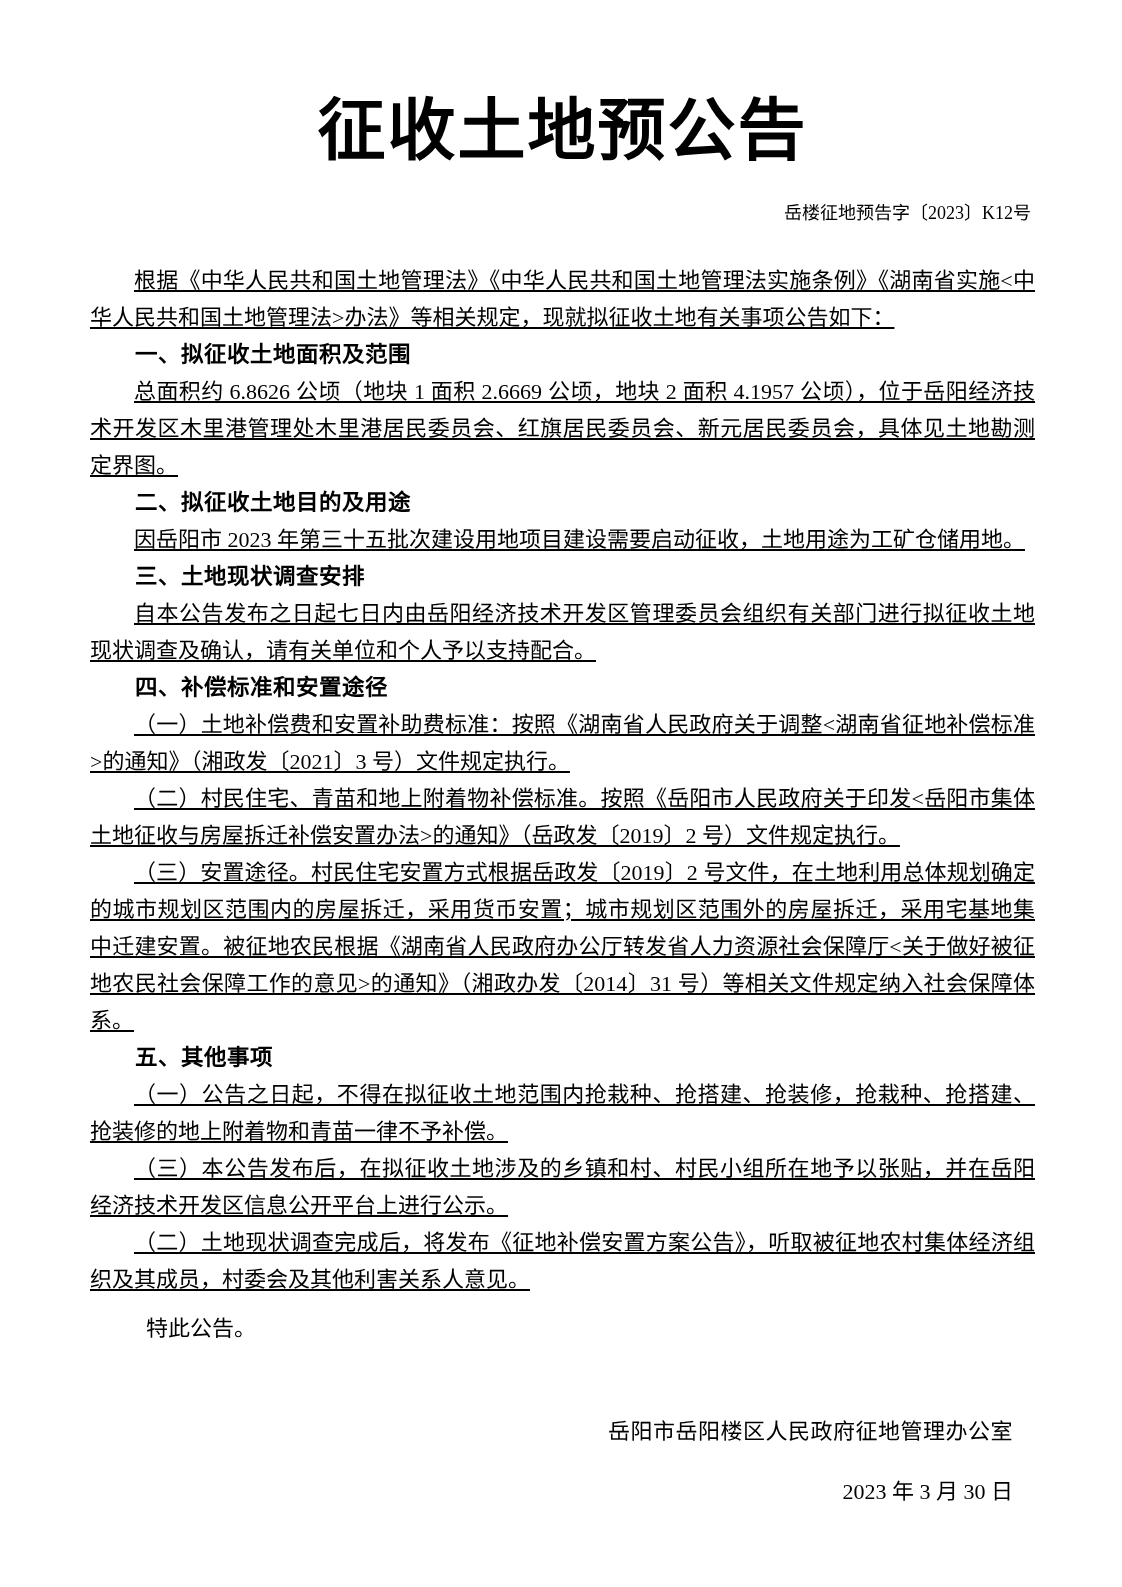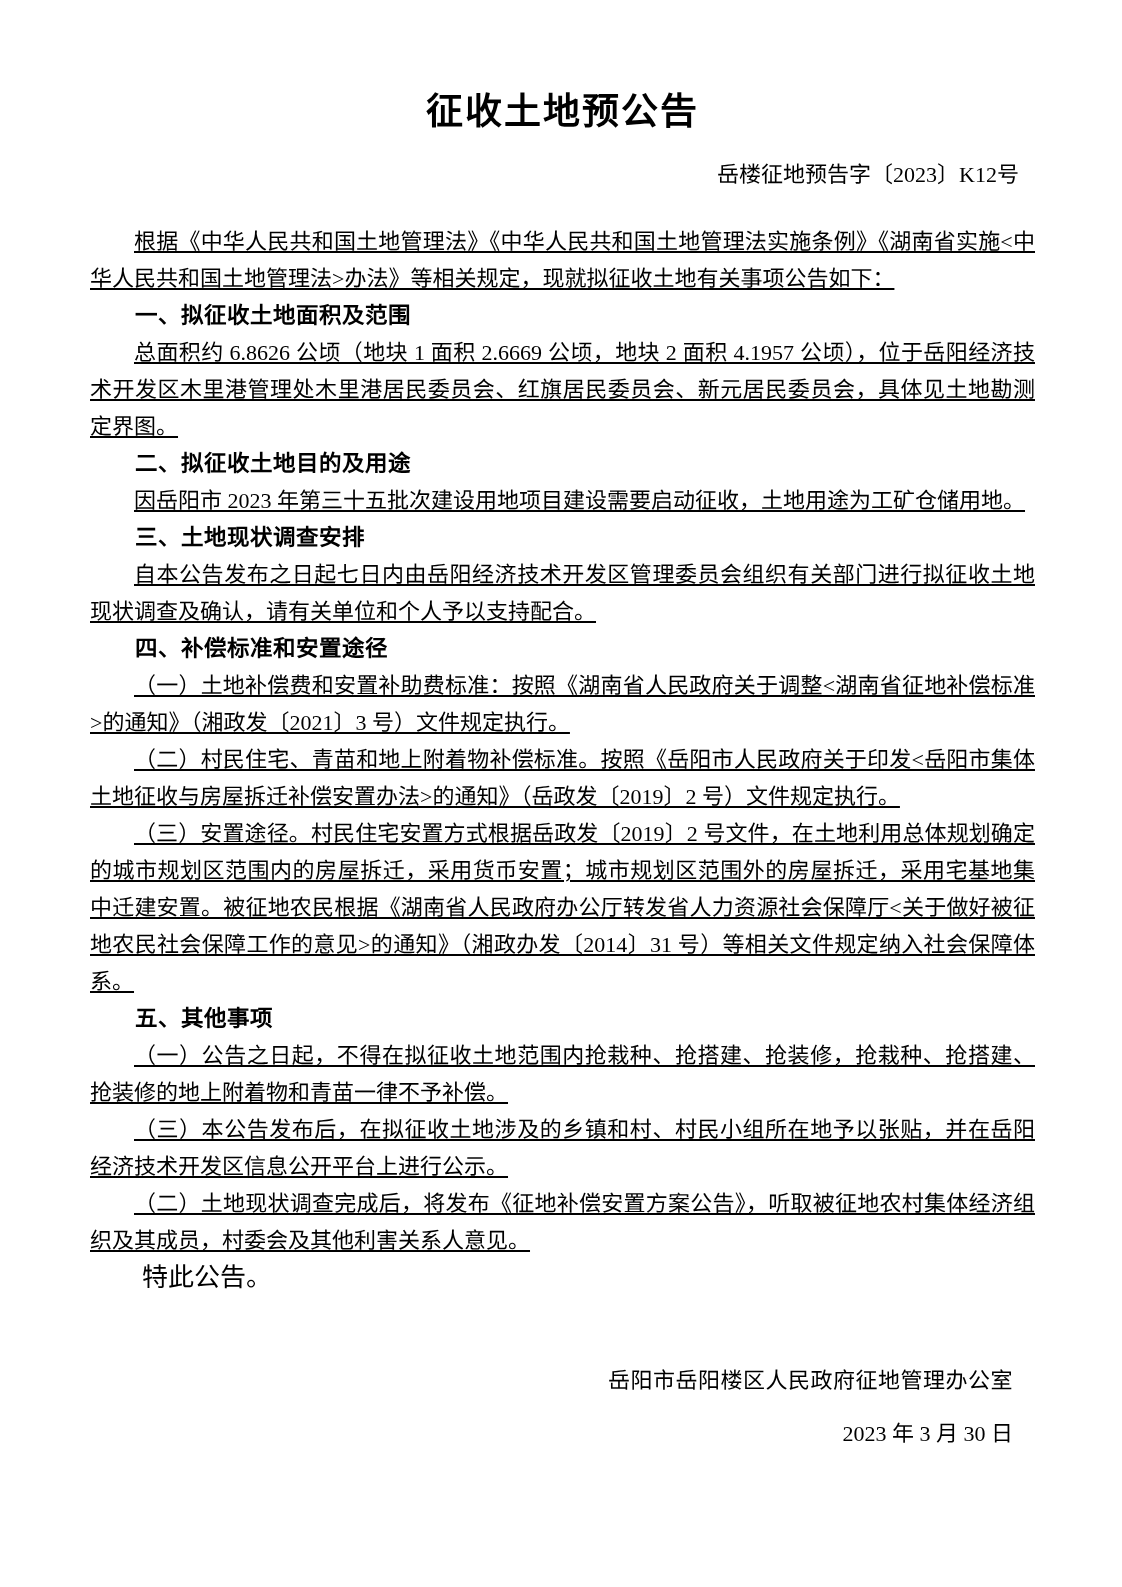--- a/index.html
+++ b/index.html
@@ -16,68 +16,68 @@
     color: #000000;
     box-sizing: border-box;
     padding: 88px 87px 0 90px;
     font-family: "Liberation Serif", "DejaVu Serif", serif;
     overflow: hidden;
   }
   .doc-title {
     margin: 0 0 22px 0;
     font-family: "DejaVu Serif", "Liberation Serif", serif;
     font-weight: bold;
-    font-size: 37px;
+    font-size: 68px;
     line-height: 1.25;
     text-align: center;
     letter-spacing: 2px;
   }
   .doc-number {
-    font-size: 22px;
+    font-size: 18px;
     line-height: 37px;
     text-align: right;
-    margin: 0 16px 30px 0;
+    margin: 0 4px 30px 0;
   }
   .body-para {
     margin: 0;
     font-size: 22px;
     line-height: 37px;
     text-align: justify;
     text-indent: 2em;
     text-decoration: underline;
   }
   .section-heading {
     margin: 0;
     font-family: Liberation Sans, sans-serif;
     font-weight: bold;
     font-size: 22.5px;
     line-height: 37px;
     text-indent: 2em;
     letter-spacing: 0.5px;
   }
   .closing-para {
-    margin: 0;
-    font-size: 26px;
+    margin: 12px;
+    font-size: 22px;
     line-height: 37px;
     text-indent: 2em;
   }
   .signature-block {
     width: fit-content;
     margin: 66px 22px 0 auto;
     text-align: right;
   }
   .signature-line {
     font-size: 22px;
     line-height: 37px;
     letter-spacing: 0.5px;
   }
   .date-line {
     font-size: 22px;
     line-height: 37px;
-    margin-top: 16px;
+    margin-top: 23px;
   }
 </style>
 </head>
 <body>
 
 <div class="page">
 
   <h1 class="doc-title">征收土地预公告</h1>
 
   <div class="doc-number">岳楼征地预告字〔2023〕K12号</div>

